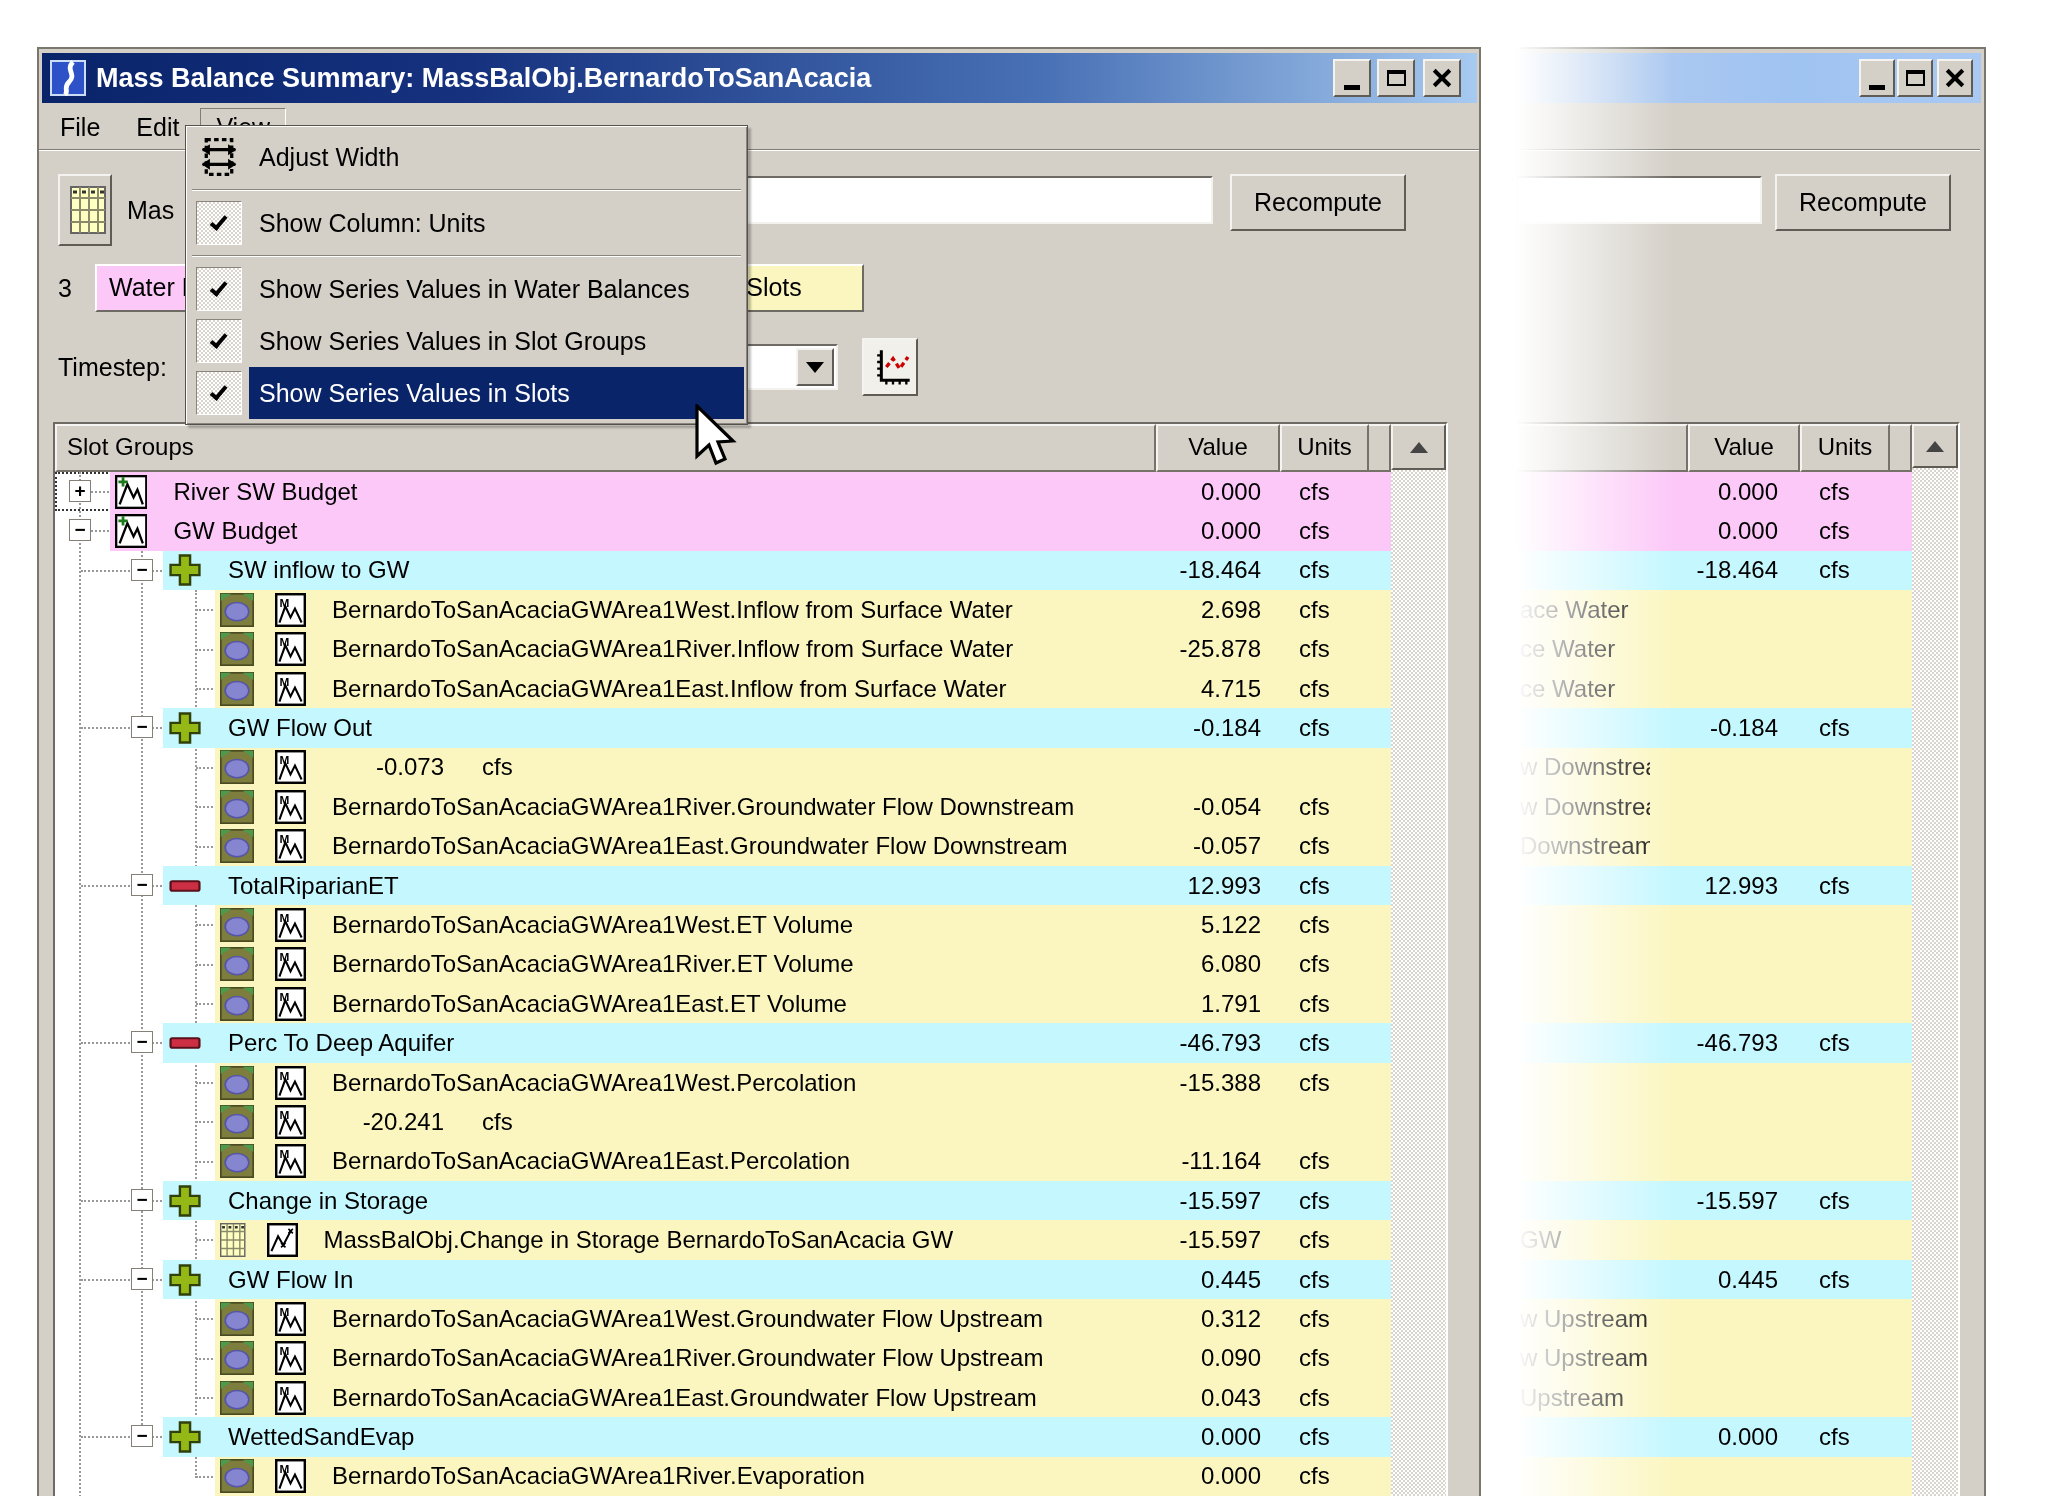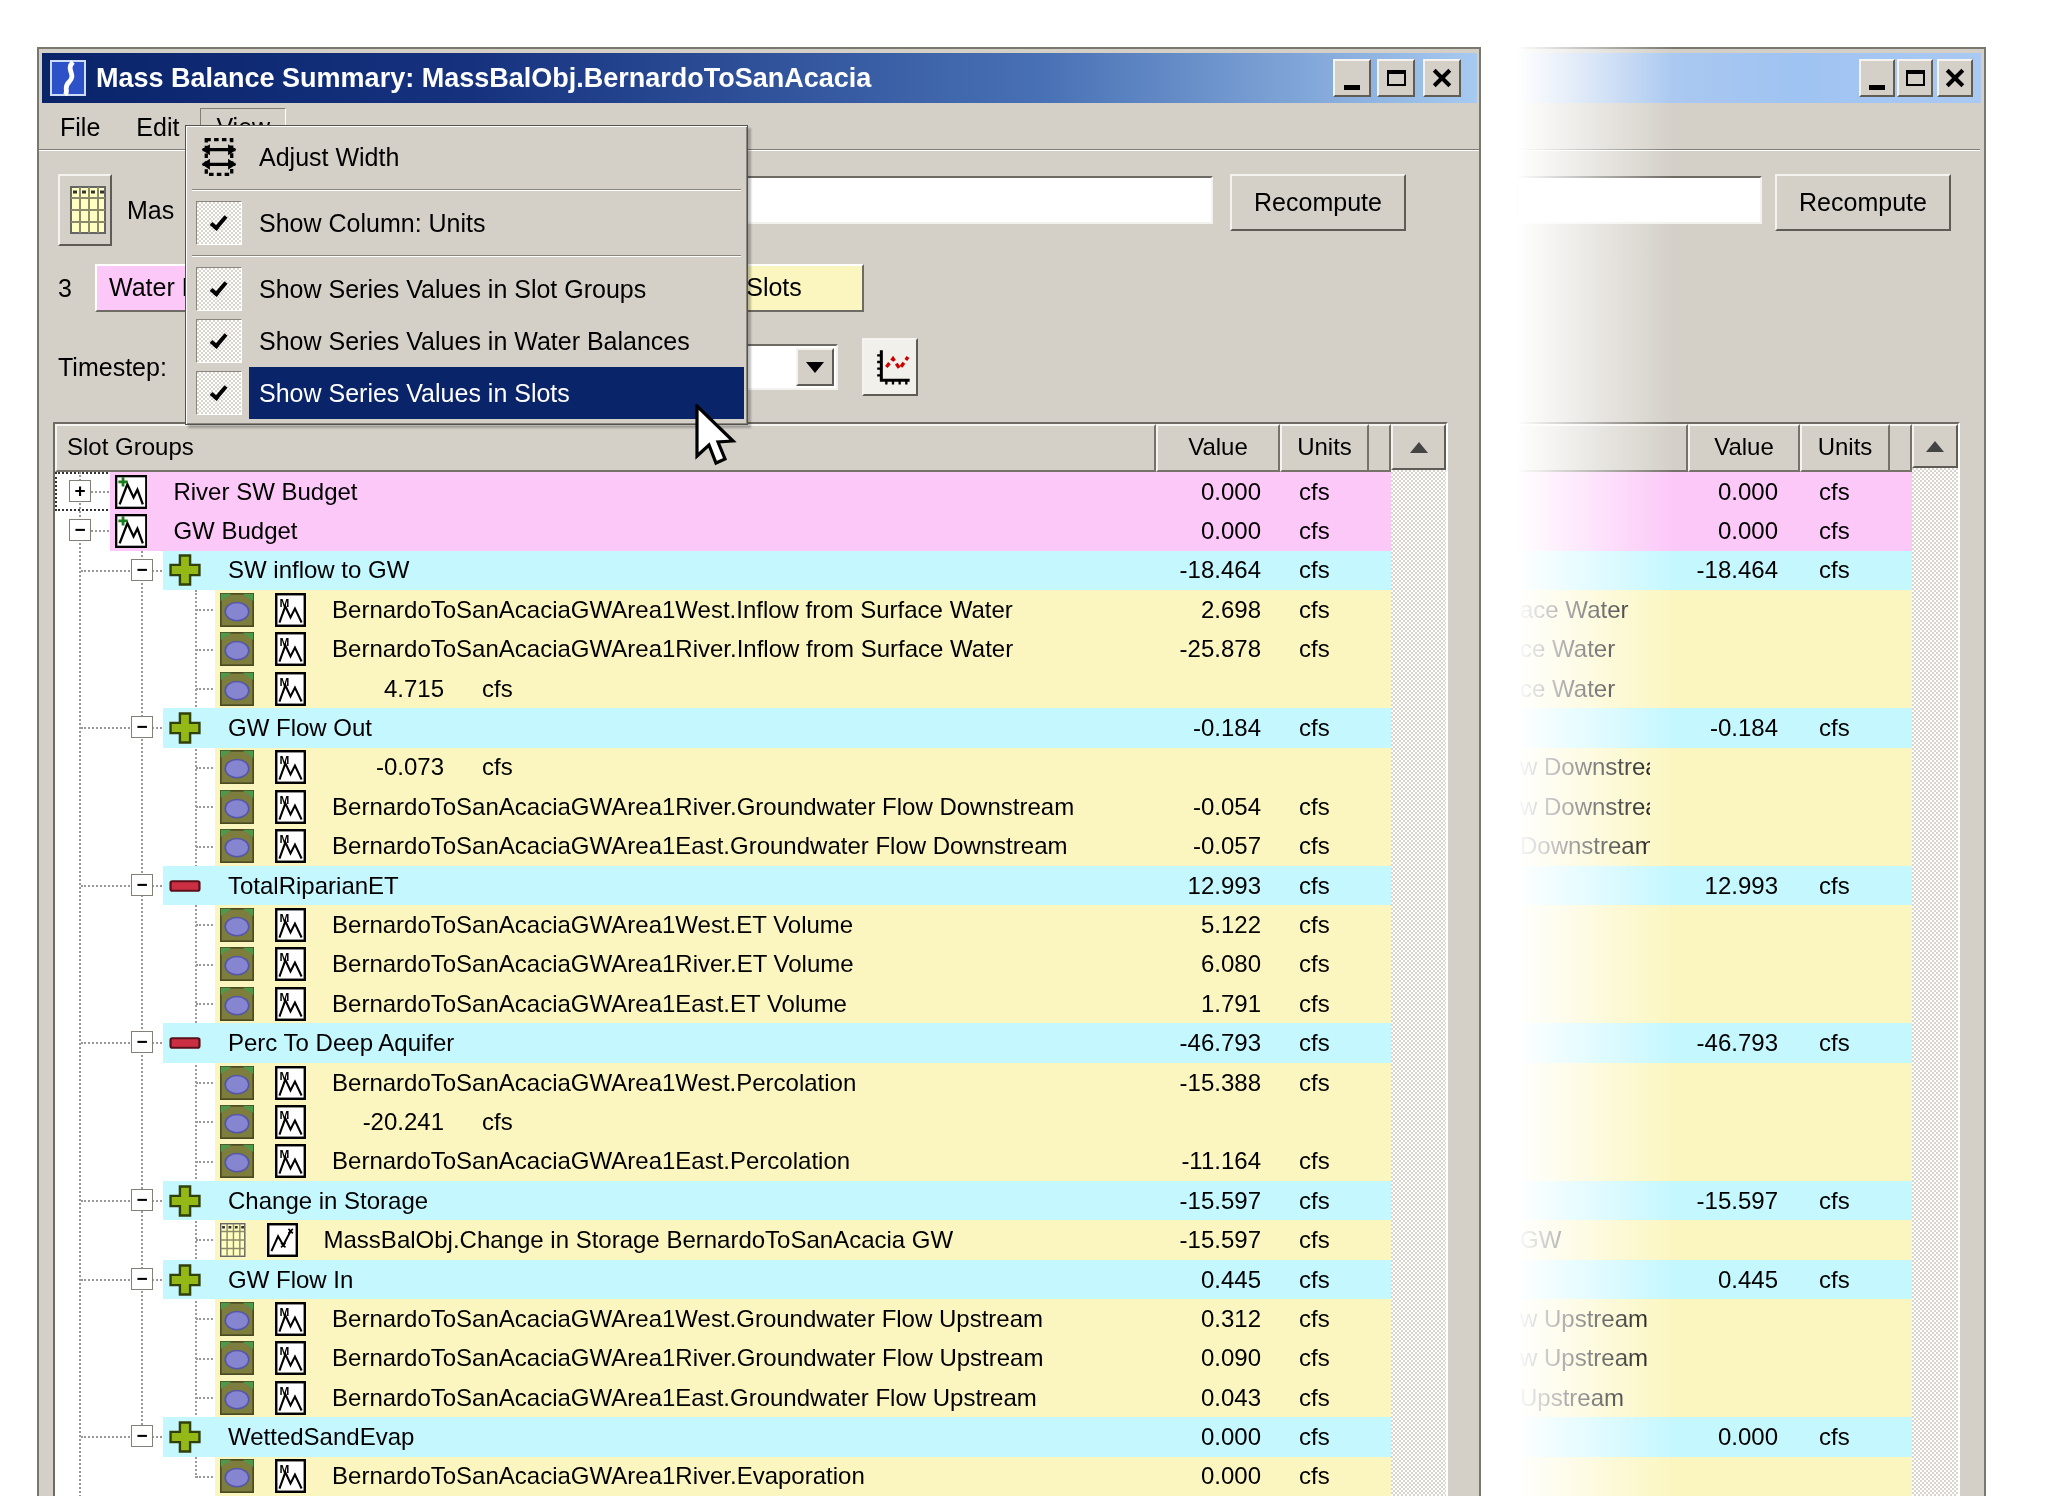--- a/index.html
+++ b/index.html
@@ -293,20 +293,21 @@
                 <ellipse cx="10.5" cy="11.5" rx="7.3" ry="5.6" fill="#8585d0" stroke="#5555aa"></ellipse>
               </svg>
             </span>
             <span class="icon">
               <svg viewBox="0 0 21 23">
                 <rect x="0.8" y="0.8" width="19.4" height="21.4" fill="#fff" stroke="#000" stroke-width="1.7"></rect>
                 <text x="3" y="9.5" font-size="8" font-weight="bold" fill="#000">M</text>
                 <path d="M3 20 L7 9 L10.5 16.5 L13.5 10.5 L18 20" stroke="#000" stroke-width="1.4" fill="none"></path>
               </svg>
             </span>
+            <span class="rlabel">BernardoToSanAcaciaGWArea1East.Inflow from Surface Water</span>
             <span class="vcell">4.715</span>
             <span class="ucell">cfs</span>
           </div>
         </div>
         <div class="trow bg-cyan">
           <div class="toggle tg1">−</div>
           <div class="stub stub1"></div>
           <div class="band mL1">
             <span class="icon">
               <svg viewBox="0 0 20 20">
@@ -762,31 +763,31 @@
       </div>
     </div>
     <div class="msep"></div>
     <div class="mitem">
       <div class="mcheckcell">
         <div class="mcheck">
           <span class="checkglyph"></span>
         </div>
       </div>
       <div class="mbody">
-        <span class="mlabel">Show Series Values in Slot Groups</span>
+        <span class="mlabel">Show Series Values in Water Balances</span>
       </div>
     </div>
     <div class="mitem">
       <div class="mcheckcell">
         <div class="mcheck">
           <span class="checkglyph"></span>
         </div>
       </div>
       <div class="mbody">
-        <span class="mlabel">Show Series Values in Water Balances</span>
+        <span class="mlabel">Show Series Values in Slot Groups</span>
       </div>
     </div>
     <div class="mitem hl">
       <div class="mcheckcell">
         <div class="mcheck">
           <span class="checkglyph"></span>
         </div>
       </div>
       <div class="mbody">
         <span class="mlabel">Show Series Values in Slots</span>

